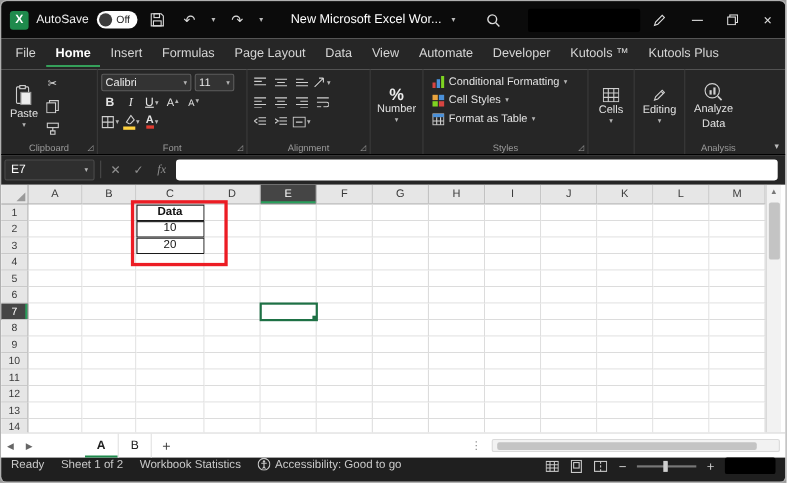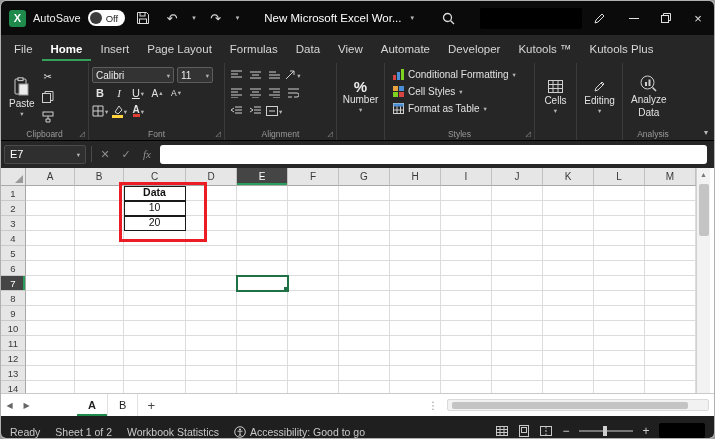--- a/index.html
+++ b/index.html
@@ -79,21 +79,21 @@
   .nav-arrow{width:17px;text-align:center;color:#666;font-size:8px}
   .sheet-tabs{display:flex;height:100%;margin-left:42px}
   .sheet-tab{height:100%;padding:0 11px;display:flex;align-items:center;border-right:1px solid #E2E2E2}
   .sheet-tab.active{font-weight:bold;box-shadow:inset 0 -2px 0 #1E8A4C}
   .add-sheet{width:26px;text-align:center;color:#444;font-size:13px}
   .sheet-dots{margin-left:auto;color:#888;font-size:10px;letter-spacing:1px}
   .hscroll{flex:0 0 262px;height:12px;background:#F2F2F2;border:1px solid #DADADA;border-radius:2px;margin:0 5px 0 8px;position:relative}
   .hthumb{position:absolute;left:4px;top:2px;height:7px;width:236px;background:#C4C4C4;border-radius:2px}
 
   
-  .statusbar{height:22px;background:#1f1f1f;color:#C9C9C9;font-size:10.5px;display:flex;align-items:flex-end;gap:15px;padding:0 9px}
+  .statusbar{height:22px;background:#1f1f1f;color:#C9C9C9;font-size:10.5px;display:flex;align-items:flex-start;gap:15px;padding:0 9px}
   .sb-item{display:flex;align-items:center;gap:4px;white-space:nowrap}
   .sb-right{margin-left:auto;display:flex;align-items:center;gap:8px}
   .view-ico{width:14px;height:14px;display:flex;align-items:center;justify-content:center}
   .zoom-track{width:54px;height:2px;background:#777;position:relative}
   .zoom-tick{position:absolute;left:50%;top:-3px;width:1px;height:8px;background:#777}
   .zoom-thumb{position:absolute;left:24px;top:-4px;width:4px;height:10px;background:#CFCFCF}
   .redacted-b{width:46px;height:15px;background:#000;border-radius:2px}
   .zoom-sign{font-size:12px;color:#CFCFCF;width:10px;text-align:center}
 </style>
 </head>
@@ -152,22 +152,22 @@
       <div class="win-btn">
           <span>×</span>
         </div>
     </div>
   </div>
 
   <div class="ribbon-tabs">
     <span class="rtab">File</span>
     <span class="rtab active">Home</span>
     <span class="rtab">Insert</span>
+    <span class="rtab">Formulas</span>
     <span class="rtab">Page Layout</span>
-    <span class="rtab">Formulas</span>
     <span class="rtab">Data</span>
     <span class="rtab">View</span>
     <span class="rtab">Automate</span>
     <span class="rtab">Developer</span>
     <span class="rtab">Kutools ™</span>
     <span class="rtab">Kutools Plus</span>
 
   </div>
 
   <div class="ribbon">

